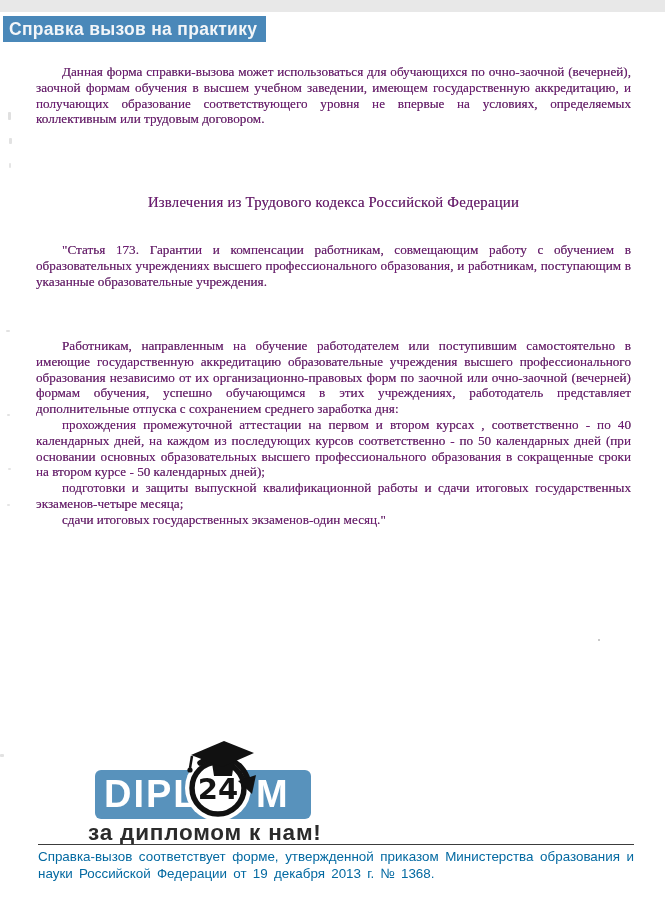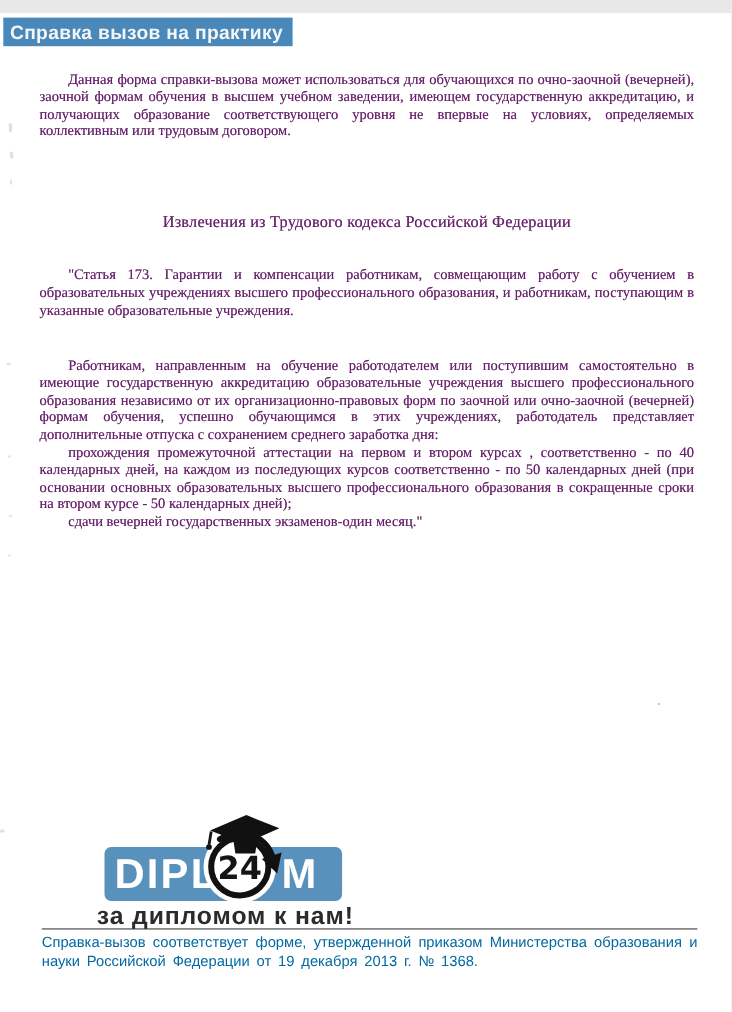--- a/index.html
+++ b/index.html
@@ -81,24 +81,25 @@
 <div class="page">
 
   <div class="banner">Справка вызов на практику</div>
 
   <div class="doc-text indent" style="top:52px;">Данная форма справки-вызова может использоваться для обучающихся по очно-заочной (вечерней), заочной формам обучения в высшем учебном заведении, имеющем государственную аккредитацию, и получающих образование соответствующего уровня не впервые на условиях, определяемых коллективным или трудовым договором.</div>
 
   <div class="doc-text heading" style="top:183px;">Извлечения из Трудового кодекса Российской Федерации</div>
 
   <div class="doc-text indent" style="top:230px;">"Статья 173. Гарантии и компенсации работникам, совмещающим работу с обучением в образовательных учреждениях высшего профессионального образования, и работникам, поступающим в указанные образовательные учреждения.</div>
 
-  <div class="doc-text" style="top:312px;">
+  <div class="doc-text" style="top:326px;">
     <p class="indent">Работникам, направленным на обучение работодателем или поступившим самостоятельно в имеющие государственную аккредитацию образовательные учреждения высшего профессионального образования независимо от их организационно-правовых форм по заочной или очно-заочной (вечерней) формам обучения, успешно обучающимся в этих учреждениях, работодатель представляет дополнительные отпуска с сохранением среднего заработка дня:</p>
     <p class="indent">прохождения промежуточной аттестации на первом и втором курсах , соответственно - по 40 календарных дней, на каждом из последующих курсов соответственно - по 50 календарных дней (при основании основных образовательных высшего профессионального образования в сокращенные сроки на втором курсе - 50 календарных дней);</p>
-    <p class="indent">сдачи вечерней государственных экзаменов-один месяц."</p>
+    <p class="indent">подготовки и защиты выпускной квалификационной работы и сдачи итоговых государственных экзаменов-четыре месяца;</p>
+    <p class="indent">сдачи итоговых государственных экзаменов-один месяц."</p>
   </div>
 
   <div class="logo-wrap">
     <svg class="logo-svg" width="230" height="88" viewBox="0 0 230 88">
 
       <rect x="7" y="36" width="216" height="49" rx="6" fill="#5892bc"></rect>
 
       <text x="16" y="73" font-family="Liberation Sans, sans-serif" font-weight="bold" font-size="38" letter-spacing="2" fill="#ffffff">DIPL</text>
       <text x="168" y="73" font-family="Liberation Sans, sans-serif" font-weight="bold" font-size="38" fill="#ffffff">M</text>
 

